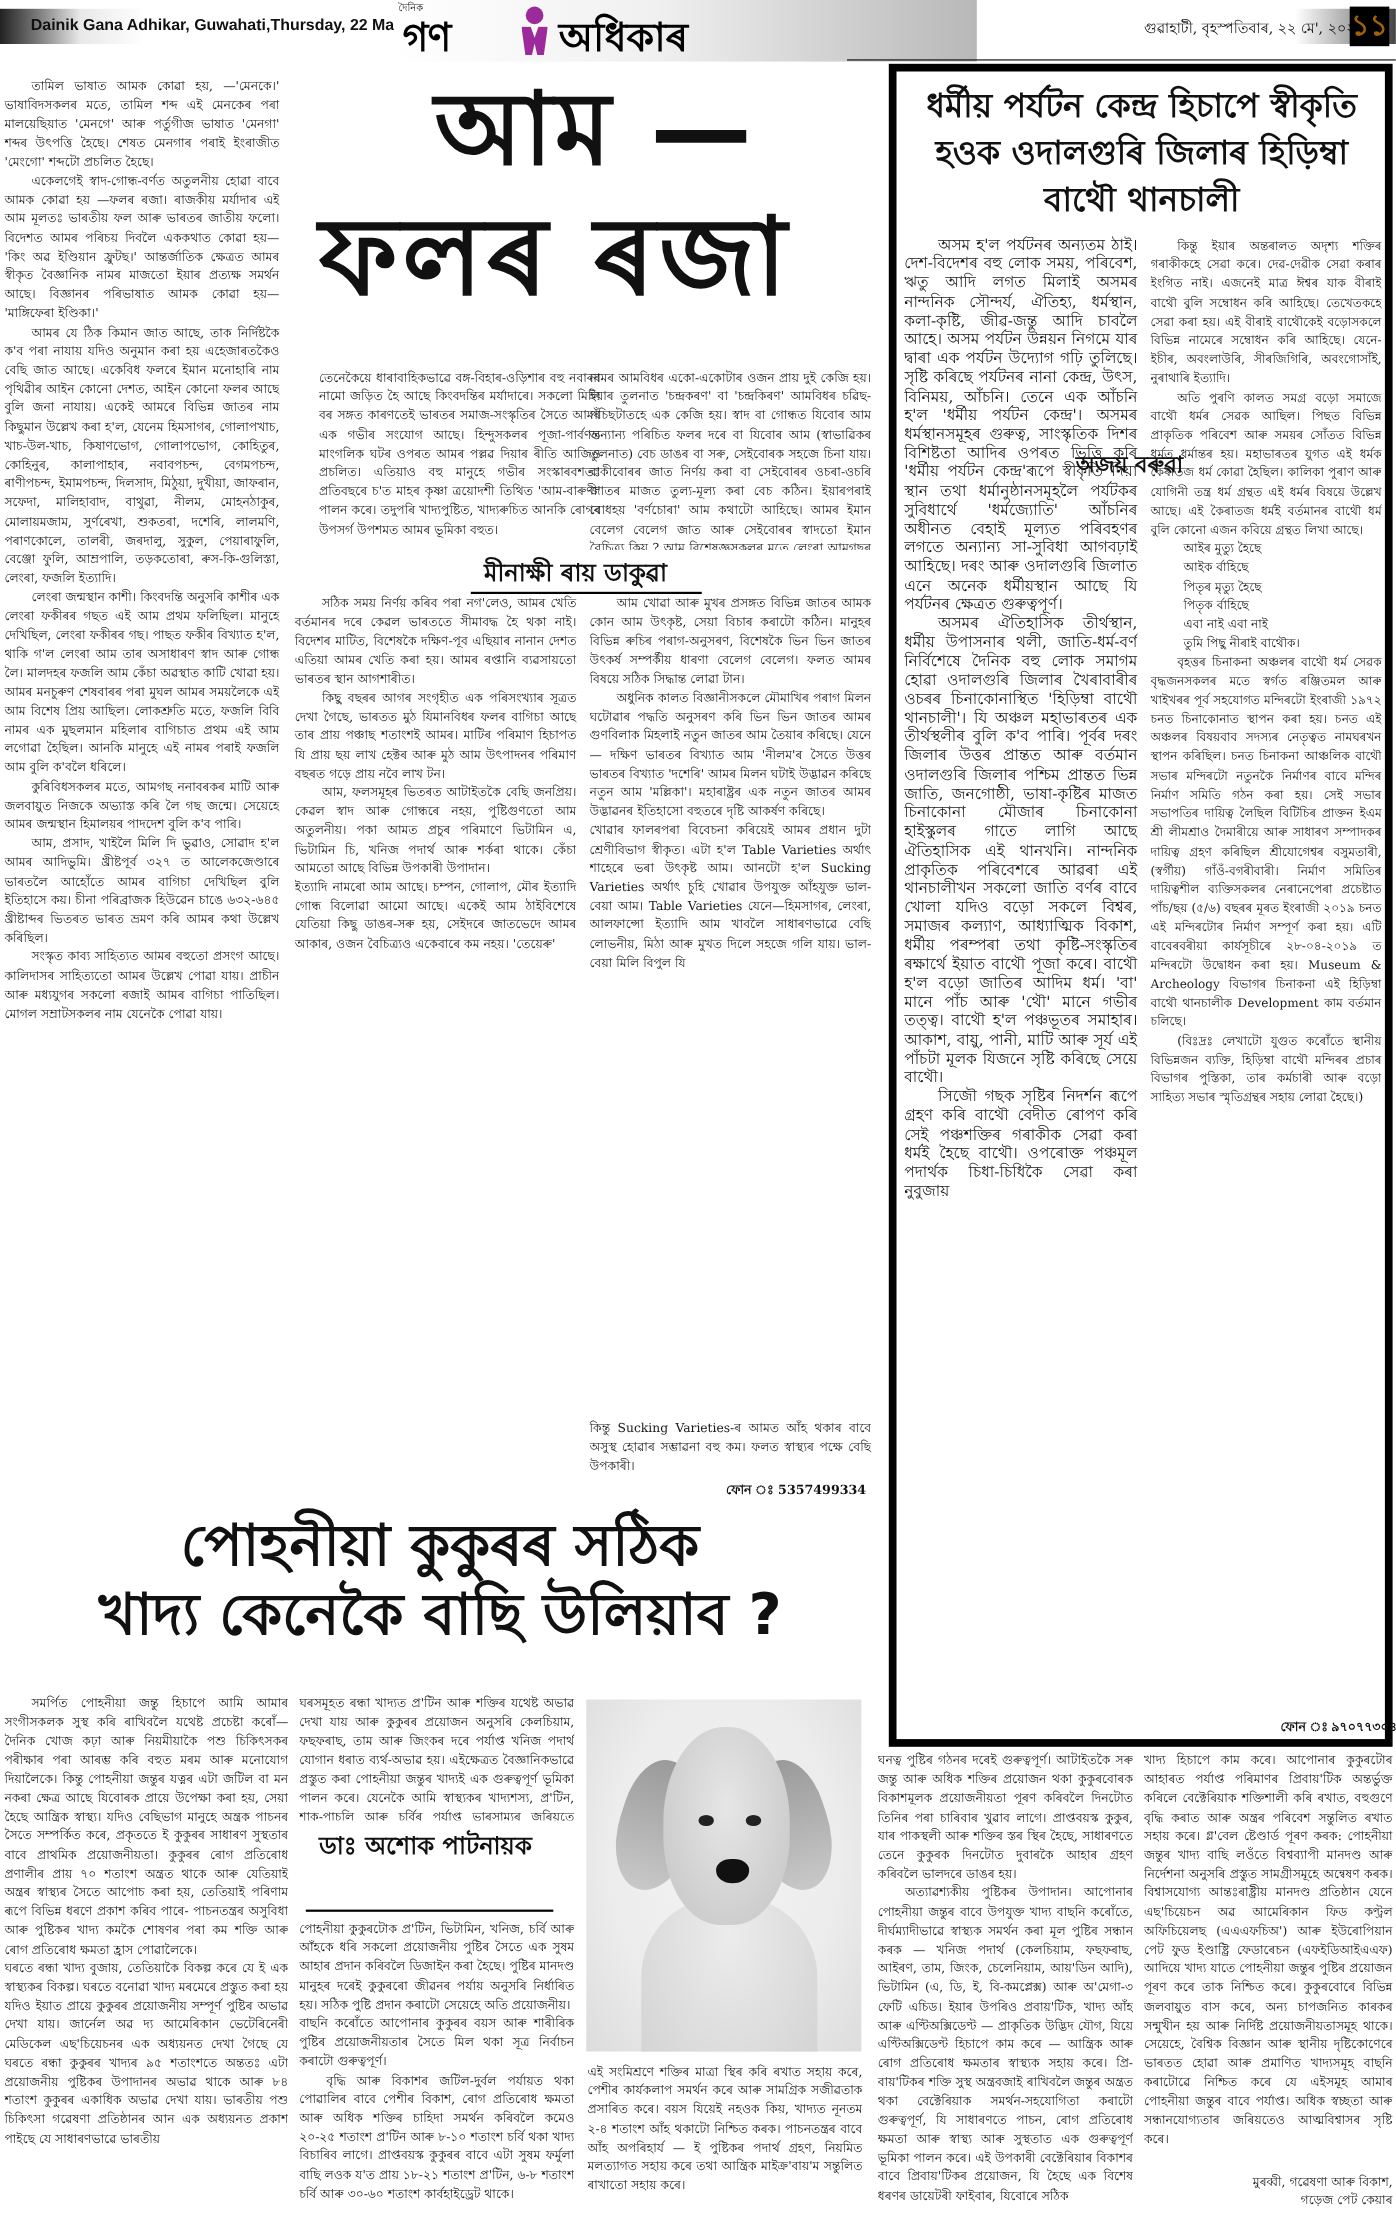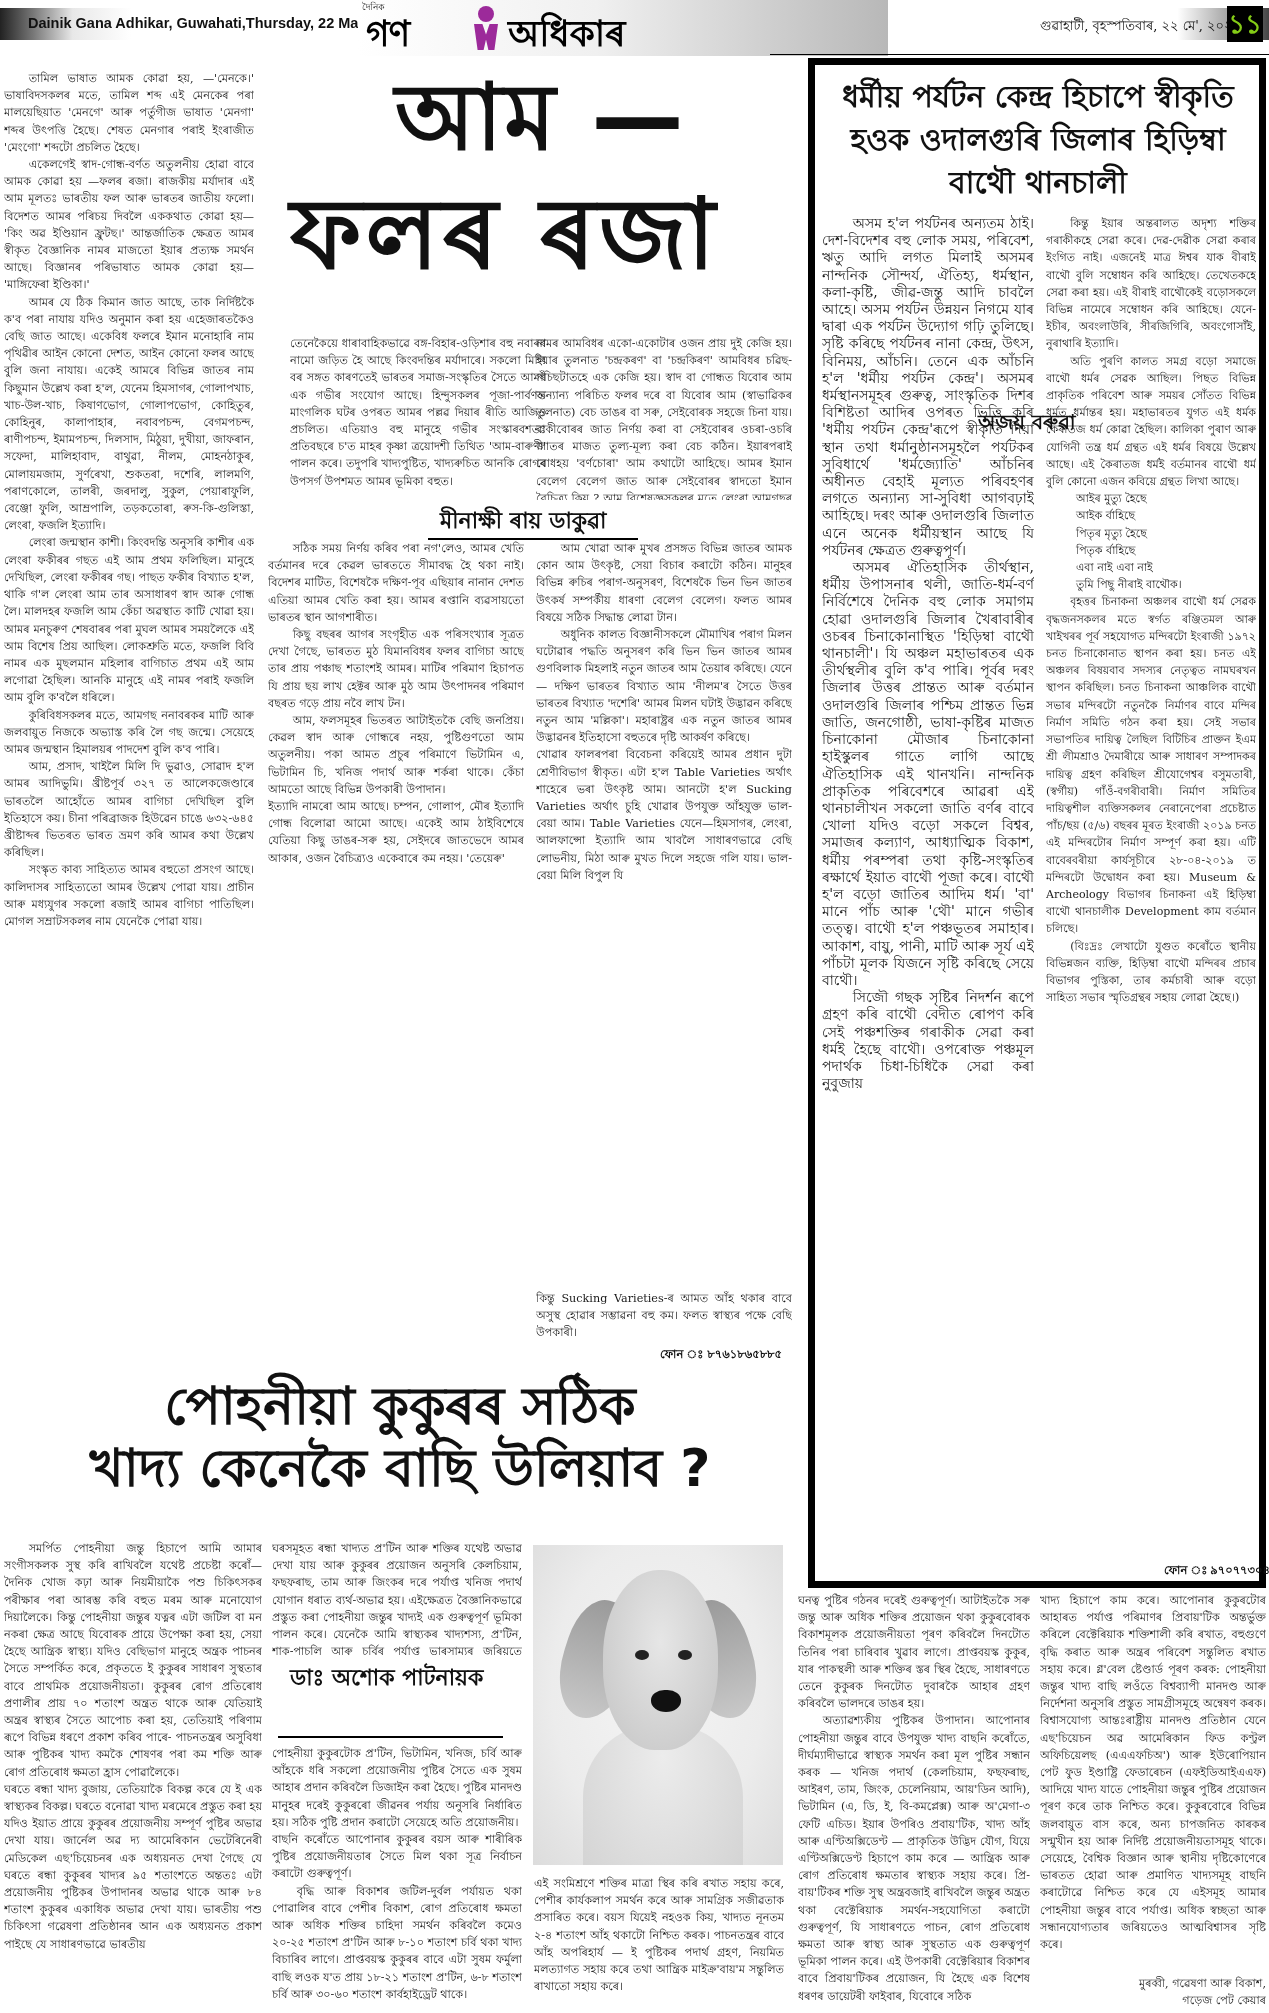--- a/index.html
+++ b/index.html
@@ -18,21 +18,21 @@
     font-weight: bold; font-size: 36px; color: #000; letter-spacing: -1px; }
   .mh-logo .logo-b { position: absolute; left: 150px; top: 6px; font-family: "DejaVu Sans", sans-serif;
     font-weight: bold; font-size: 36px; color: #000; }
   .mh-logo .figure { position: absolute; left: 112px; top: 6px; width: 32px; height: 44px; }
   .mh-logo .figure .head { position: absolute; left: 8px; top: 0; width: 16px; height: 16px; border-radius: 50%; background: #9c2a9a; }
   .mh-logo .figure .body { position: absolute; left: 4px; top: 18px; width: 24px; height: 26px; background: #9c2a9a;
     clip-path: polygon(0 0, 35% 0, 50% 40%, 65% 0, 100% 0, 85% 100%, 60% 100%, 50% 60%, 40% 100%, 15% 100%); }
   .mh-right { position: absolute; left: 1040px; top: 8px; width: 229px; height: 32px;
     background: linear-gradient(90deg, #fff 0%, #fff 60%, #999 85%, #444 100%); }
   .mh-right .date { position: absolute; left: 0; top: 8px; font-size: 13px; white-space: nowrap; }
-  .mh-right .pno { position: absolute; right: 6px; top: -2px; width: 36px; height: 36px; background: #000; color: #84cc16;
+  .mh-right .pno { position: absolute; right: 6px; top: -2px; width: 36px; height: 36px; background: #000; color: #a16207;
     font-size: 26px; font-weight: bold; text-align: center; line-height: 36px; }
   .mh-rule { position: absolute; left: 770px; top: 54px; width: 499px; height: 1px; background: #000; }
 
   
   .col { position: absolute; font-size: 11.2px; line-height: 17.2px; text-align: justify; color: #1a1a1a; overflow: hidden; }
   .col p { text-indent: 2.2em; margin: 0; }
   .col p.noind { text-indent: 0; }
 
   
   .mango-title1 { position: absolute; left: 395px; top: 68px; font-family: "DejaVu Sans", sans-serif; font-weight: bold;
@@ -115,21 +115,21 @@
   <p class="noind">নামৰ আমবিধৰ একো-একোটাৰ ওজন প্ৰায় দুই কেজি হয়। ইয়াৰ তুলনাত 'চন্দ্ৰকৰণ' বা 'চন্দ্ৰকিৰণ' আমবিধৰ চৱিছ-পঁচিছটাতহে এক কেজি হয়। স্বাদ বা গোন্ধত যিবোৰ আম অন্যান্য পৰিচিত ফলৰ দৰে বা যিবোৰ আম (স্বাভাৱিকৰ তুলনাত) বেচ ডাঙৰ বা সৰু, সেইবোৰক সহজে চিনা যায়। বাকীবোৰৰ জাত নিৰ্ণয় কৰা বা সেইবোৰৰ ওচৰা-ওচৰি জাতৰ মাজত তুল্য-মূল্য কৰা বেচ কঠিন। ইয়াৰপৰাই বোধহয় 'বৰ্ণচোৰা' আম কথাটো আহিছে। আমৰ ইমান বেলেগ বেলেগ জাত আৰু সেইবোৰৰ স্বাদতো ইমান বৈচিত্ৰ্য কিয় ? আম বিশেষজ্ঞসকলৰ মতে লেংৰা আমগছৰ ফল লেংৰাই হয়, কিন্তু তাৰ গুটিৰপৰা যি গছ গজিব, সেই গছৰ ফল যে কি জাতৰ হ'ব তাক ক'ব পৰা নাযায়। ইয়াৰ সঙ্গত কাৰণ আছে। মৌমাখিবোৰে মৌ বিচাৰি কোন গছৰ মুকুলৰ মাতৃকেশৰৰ লগত আইন কোন গছৰ পিতৃকেশৰৰ সংযোগ ঘটায় তাক জনা নাযায়।</p>
 </div>
 <div class="col" style="left:536px; top:540px; width:256px; height:740px;">
   <p>আম খোৱা আৰু মুখৰ প্ৰসঙ্গত বিভিন্ন জাতৰ আমক কোন আম উৎকৃষ্ট, সেয়া বিচাৰ কৰাটো কঠিন। মানুহৰ বিভিন্ন ৰুচিৰ পৰাগ-অনুসৰণ, বিশেষকৈ ভিন ভিন জাতৰ উৎকৰ্ষ সম্পৰ্কীয় ধাৰণা বেলেগ বেলেগ। ফলত আমৰ বিষয়ে সঠিক সিদ্ধান্ত লোৱা টান।</p>
   <p>অধুনিক কালত বিজ্ঞানীসকলে মৌমাখিৰ পৰাগ মিলন ঘটোৱাৰ পদ্ধতি অনুসৰণ কৰি ভিন ভিন জাতৰ আমৰ গুণবিলাক মিহলাই নতুন জাতৰ আম তৈয়াৰ কৰিছে। যেনে— দক্ষিণ ভাৰতৰ বিখ্যাত আম 'নীলম'ৰ সৈতে উত্তৰ ভাৰতৰ বিখ্যাত 'দশেৰি' আমৰ মিলন ঘটাই উদ্ভাৱন কৰিছে নতুন আম 'মল্লিকা'। মহাৰাষ্ট্ৰৰ এক নতুন জাতৰ আমৰ উদ্ভাৱনৰ ইতিহাসো বহুতৰে দৃষ্টি আকৰ্ষণ কৰিছে।</p>
   <p class="noind">খোৱাৰ ফালৰপৰা বিবেচনা কৰিয়েই আমৰ প্ৰধান দুটা শ্ৰেণীবিভাগ স্বীকৃত। এটা হ'ল Table Varieties অৰ্থাৎ শাহেৰে ভৰা উৎকৃষ্ট আম। আনটো হ'ল Sucking Varieties অৰ্থাৎ চুহি খোৱাৰ উপযুক্ত আঁহযুক্ত ভাল-বেয়া আম। Table Varieties যেনে—হিমসাগৰ, লেংৰা, আলফান্সো ইত্যাদি আম খাবলৈ সাধাৰণভাৱে বেছি লোভনীয়, মিঠা আৰু মুখত দিলে সহজে গলি যায়। ভাল-বেয়া মিলি বিপুল যি</p>
 </div>
 <div class="col" style="left:536px; top:1290px; width:256px; height:52px;">
   <p class="noind">কিন্তু Sucking Varieties-ৰ আমত আঁহ থকাৰ বাবে অসুস্থ হোৱাৰ সম্ভাৱনা বহু কম। ফলত স্বাস্থ্যৰ পক্ষে বেছি উপকাৰী।</p>
 </div>
-<div class="phone" style="left:660px; top:1346px;">ফোন ঃ ৮৭৬১৮৬৫৮৮৫</div>
+<div class="phone" style="left:660px; top:1346px;">ফোন ঃ 5357499334</div>
 
 <div class="box"></div>
 <div class="box-title">ধৰ্মীয় পৰ্যটন কেন্দ্ৰ হিচাপে স্বীকৃতি হওক ওদালগুৰি জিলাৰ হিড়িম্বা বাথৌ থানচালী</div>
 
 <div class="col" style="left:822px; top:215px; width:212px; height:1355px; font-size:14px;">
   <p>অসম হ'ল পৰ্যটনৰ অন্যতম ঠাই। দেশ-বিদেশৰ বহু লোক সময়, পৰিবেশ, ঋতু আদি লগত মিলাই অসমৰ নান্দনিক সৌন্দৰ্য, ঐতিহ্য, ধৰ্মস্থান, কলা-কৃষ্টি, জীৱ-জন্তু আদি চাবলৈ আহে। অসম পৰ্যটন উন্নয়ন নিগমে যাৰ দ্বাৰা এক পৰ্যটন উদ্যোগ গঢ়ি তুলিছে। সৃষ্টি কৰিছে পৰ্যটনৰ নানা কেন্দ্ৰ, উৎস, বিনিময়, আঁচনি। তেনে এক আঁচনি হ'ল 'ধৰ্মীয় পৰ্যটন কেন্দ্ৰ'। অসমৰ ধৰ্মস্থানসমূহৰ গুৰুত্ব, সাংস্কৃতিক দিশৰ বিশিষ্টতা আদিৰ ওপৰত ভিত্তি কৰি 'ধৰ্মীয় পৰ্যটন কেন্দ্ৰ'ৰূপে স্বীকৃতি দিয়া স্থান তথা ধৰ্মানুষ্ঠানসমূহলৈ পৰ্যটকৰ সুবিধাৰ্থে 'ধৰ্মজ্যোতি' আঁচনিৰ অধীনত বেহাই মূল্যত পৰিবহণৰ লগতে অন্যান্য সা-সুবিধা আগবঢ়াই আহিছে। দৰং আৰু ওদালগুৰি জিলাত এনে অনেক ধৰ্মীয়স্থান আছে যি পৰ্যটনৰ ক্ষেত্ৰত গুৰুত্বপূৰ্ণ।</p>
   <p>অসমৰ ঐতিহাসিক তীৰ্থস্থান, ধৰ্মীয় উপাসনাৰ থলী, জাতি-ধৰ্ম-বৰ্ণ নিৰ্বিশেষে দৈনিক বহু লোক সমাগম হোৱা ওদালগুৰি জিলাৰ খৈৰাবাৰীৰ ওচৰৰ চিনাকোনাস্থিত 'হিড়িম্বা বাথৌ থানচালী'। যি অঞ্চল মহাভাৰতৰ এক তীৰ্থস্থলীৰ বুলি ক'ব পাৰি। পূৰ্বৰ দৰং জিলাৰ উত্তৰ প্ৰান্তত আৰু বৰ্তমান ওদালগুৰি জিলাৰ পশ্চিম প্ৰান্তত ভিন্ন জাতি, জনগোষ্ঠী, ভাষা-কৃষ্টিৰ মাজত চিনাকোনা মৌজাৰ চিনাকোনা হাইস্কুলৰ গাতে লাগি আছে ঐতিহাসিক এই থানখনি। নান্দনিক প্ৰাকৃতিক পৰিবেশৰে আৱৰা এই থানচালীখন সকলো জাতি বৰ্ণৰ বাবে খোলা যদিও বড়ো সকলে বিশ্বৰ, সমাজৰ কল্যাণ, আধ্যাত্মিক বিকাশ, ধৰ্মীয় পৰম্পৰা তথা কৃষ্টি-সংস্কৃতিৰ ৰক্ষাৰ্থে ইয়াত বাথৌ পূজা কৰে। বাথৌ হ'ল বড়ো জাতিৰ আদিম ধৰ্ম। 'বা' মানে পাঁচ আৰু 'থৌ' মানে গভীৰ তত্ত্ব। বাথৌ হ'ল পঞ্চভূতৰ সমাহাৰ। আকাশ, বায়ু, পানী, মাটি আৰু সূৰ্য এই পাঁচটা মূলক যিজনে সৃষ্টি কৰিছে সেয়ে বাথৌ।</p>
   <p>সিজৌ গছক সৃষ্টিৰ নিদৰ্শন ৰূপে গ্ৰহণ কৰি বাথৌ বেদীত ৰোপণ কৰি সেই পঞ্চশক্তিৰ গৰাকীক সেৱা কৰা ধৰ্মই হৈছে বাথৌ। ওপৰোক্ত পঞ্চমূল পদাৰ্থক চিধা-চিধিকৈ সেৱা কৰা নুবুজায়</p>
 </div>
 <div class="byline-box">অজয় বৰুৱা</div>

